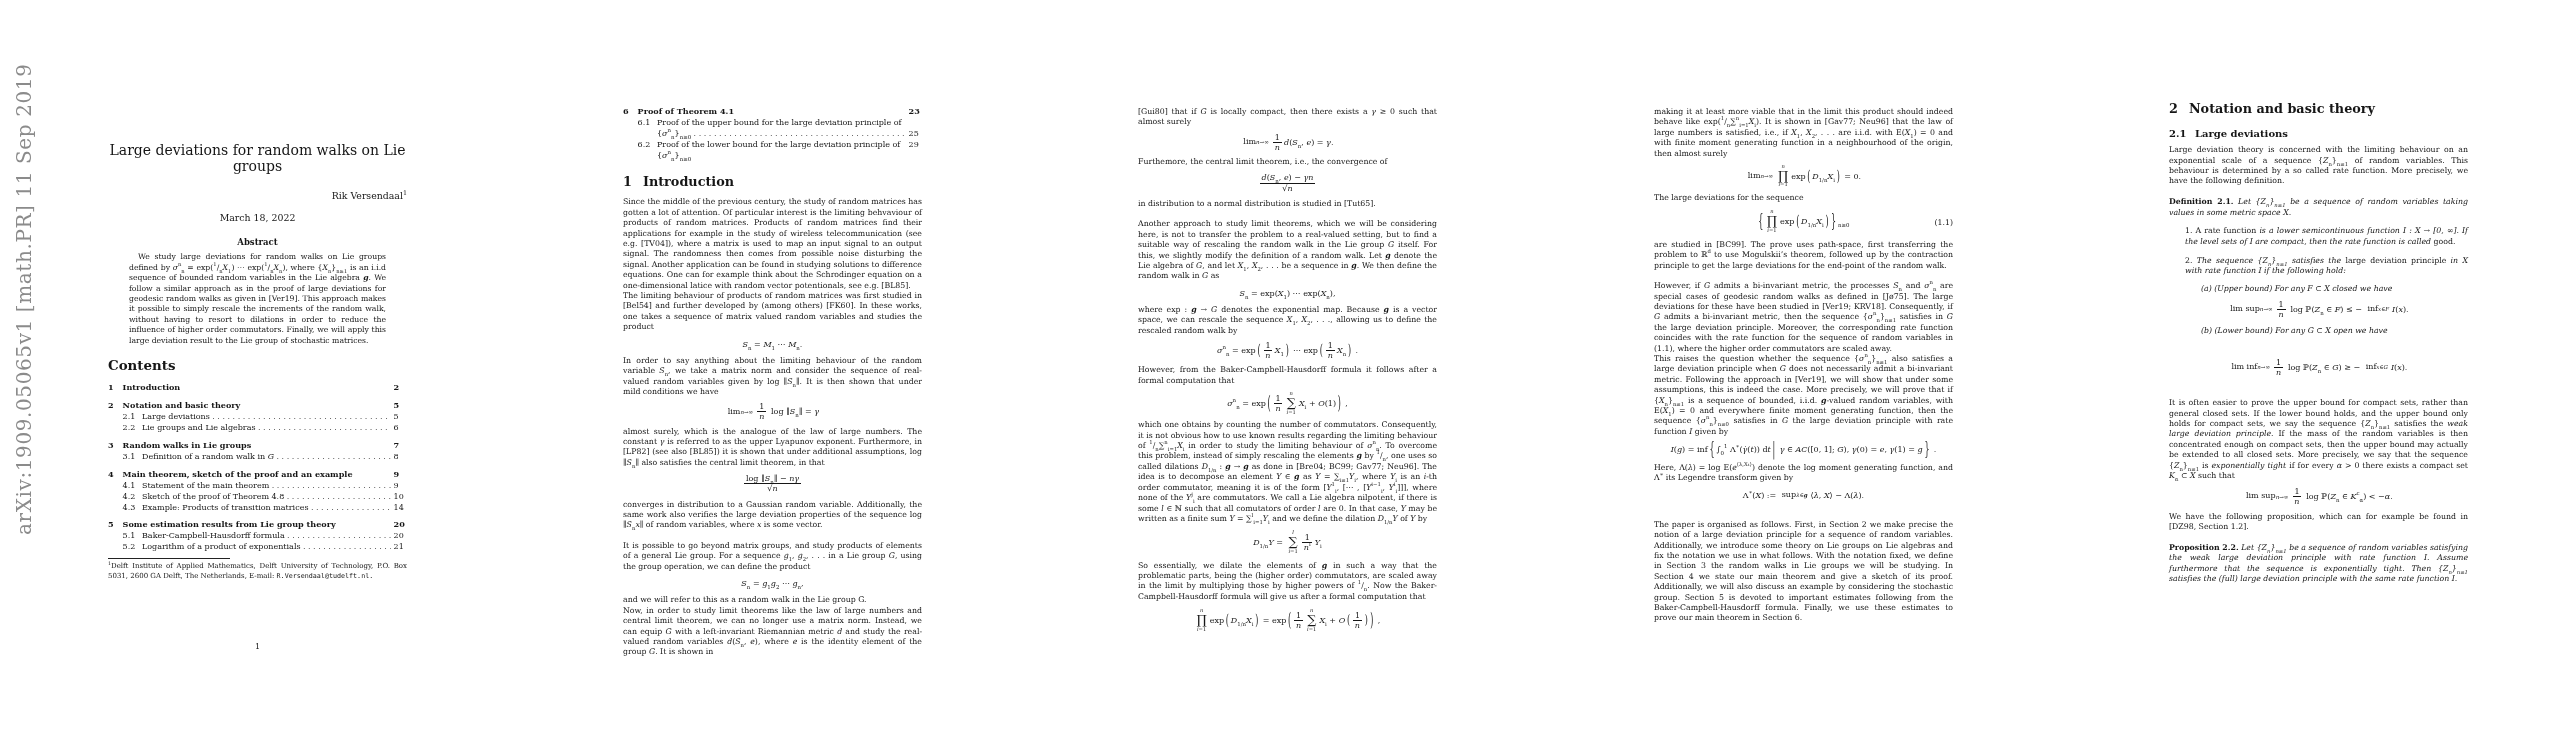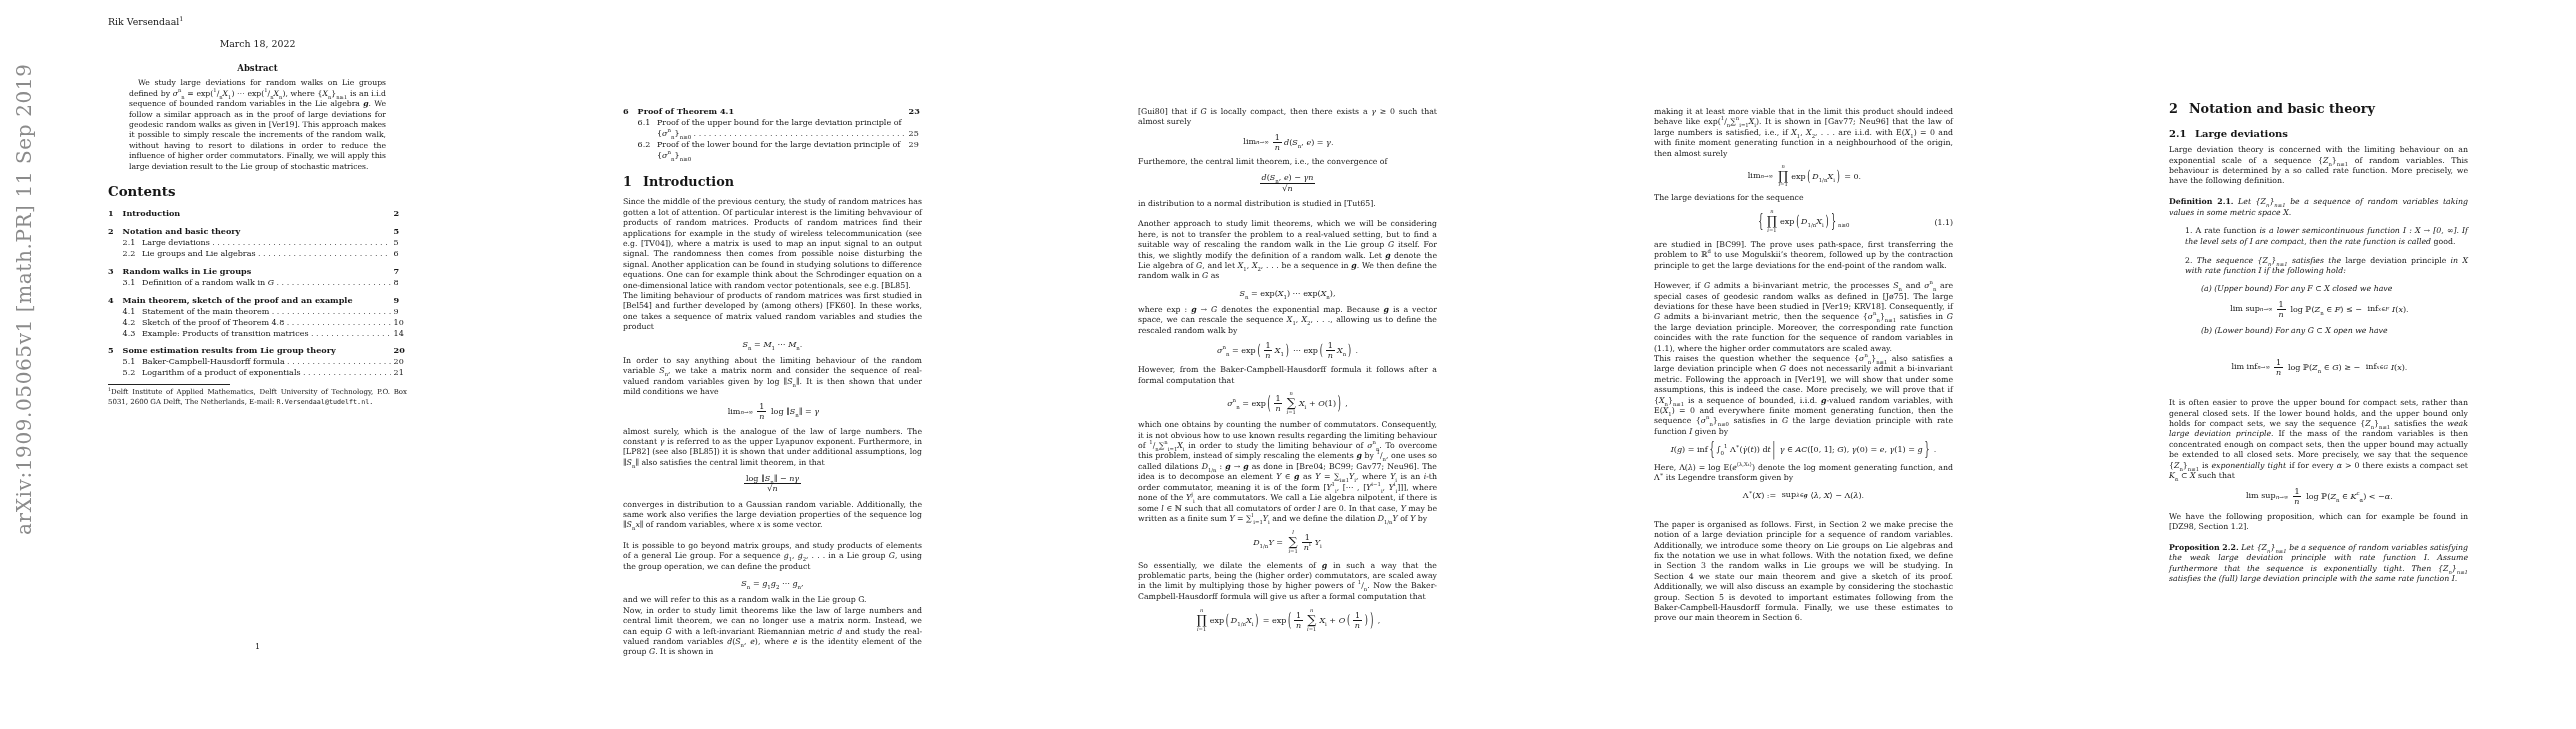--- a/index.html
+++ b/index.html
@@ -5,21 +5,21 @@
   html,body{margin:0;padding:0}
   body{width:2576px;height:729px;position:relative;background:#ffffff;overflow:hidden;
        font-family:"DejaVu Serif","Liberation Serif",serif;color:#161616;}
   .page{position:absolute;top:0;width:515px;height:729px;background:#fff;}
   .content{position:absolute;left:108px;width:299px;top:0;}
   
   .watermark{position:absolute;left:-157px;top:342px;width:362px;text-align:center;
              transform:rotate(-90deg);color:#8b8b8b;font-size:20px;letter-spacing:0.6px;white-space:nowrap;}
   
   .title{margin-top:142px;font-size:14px;text-align:center;}
-  .author{margin-top:16.4px;font-size:9.4px;text-align:left;}
+  .author{margin-top:16.4px;font-size:9.4px;text-align:right;}
   .date{margin-top:11px;font-size:9.4px;text-align:center;}
   .abs-head{margin-top:14px;font-size:8.5px;font-weight:bold;text-align:center;}
   .abs-body{margin:4.9px 21px 0 21px;font-size:7.7px;line-height:10.4px;text-align:justify;text-indent:9px;}
   .keywords{margin:7.3px 21px 0 21px;font-size:7.7px;line-height:10.4px;text-align:justify;text-indent:9px;}
   .contents-head{margin-top:11.5px;font-size:13.4px;font-weight:bold;}
   .toc{margin-top:9px;font-size:8px;}
   .trow{display:flex;align-items:baseline;line-height:11px;}
   .trow .num{width:14.6px;flex:none;}
   .trow.sub .ind{width:14.6px;flex:none;}
   .trow.sub .num{width:19.4px;flex:none;}
@@ -59,20 +59,21 @@
   .eqtag{position:absolute;right:0;top:50%;transform:translateY(-50%);font-size:7.8px;}
   .li1{margin-left:16px;}
   .li2{margin-left:32px;}
 </style>
 </head>
 <body>
 
 <div class="page" style="left:0">
   <div class="watermark">arXiv:1909.05065v1  [math.PR]  11 Sep 2019</div>
   <div class="content">
+    <div class="title">Large deviations for random walks on Lie groups</div>
     <div class="author">Rik Versendaal<sup>1</sup></div>
     <div class="date">March 18, 2022</div>
     <div class="abs-head">Abstract</div>
     <div class="abs-body">We study large deviations for random walks on Lie groups defined by <i>σ</i><sup>n</sup><sub>n</sub> = exp(<sup>1</sup>/<sub>n</sub><i>X</i><sub>1</sub>) ⋯ exp(<sup>1</sup>/<sub>n</sub><i>X</i><sub>n</sub>), where {<i>X</i><sub>n</sub>}<sub>n≥1</sub> is an i.i.d sequence of bounded random variables in the Lie algebra <span class="frak">g</span>. We follow a similar approach as in the proof of large deviations for geodesic random walks as given in [Ver19]. This approach makes it possible to simply rescale the increments of the random walk, without having to resort to dilations in order to reduce the influence of higher order commutators. Finally, we will apply this large deviation result to the Lie group of stochastic matrices.</div>
     <div class="contents-head">Contents</div>
     <div class="toc">
       <div class="trow b nodots" style="margin-top:0">
           <span class="num">1</span>
           <span class="lbl">Introduction</span>
           <span class="dots"></span>

